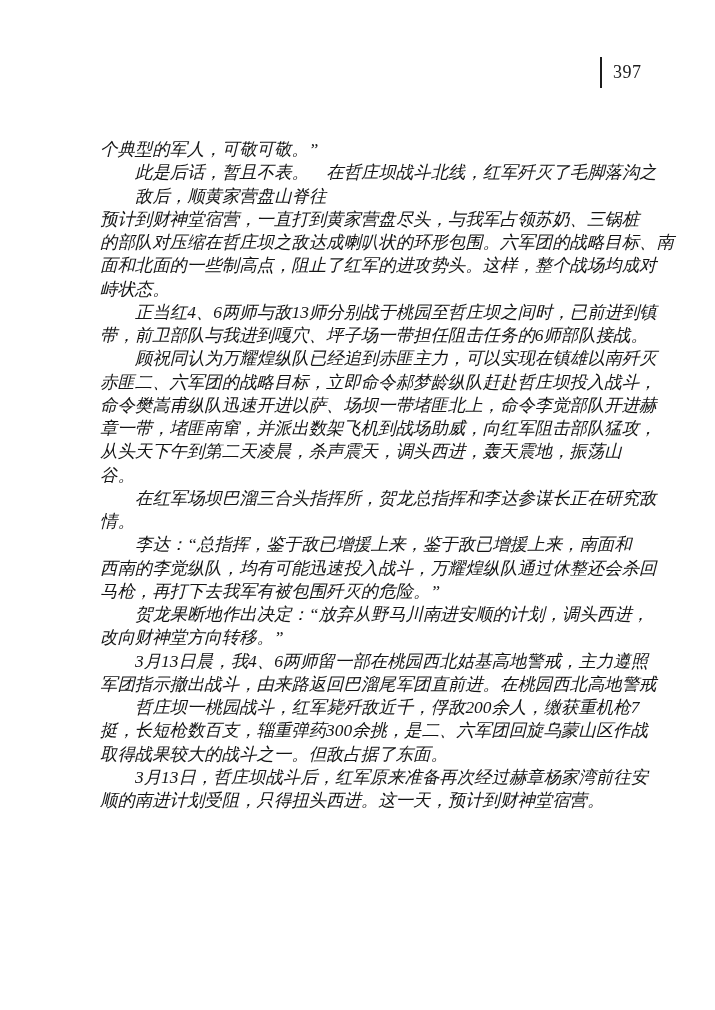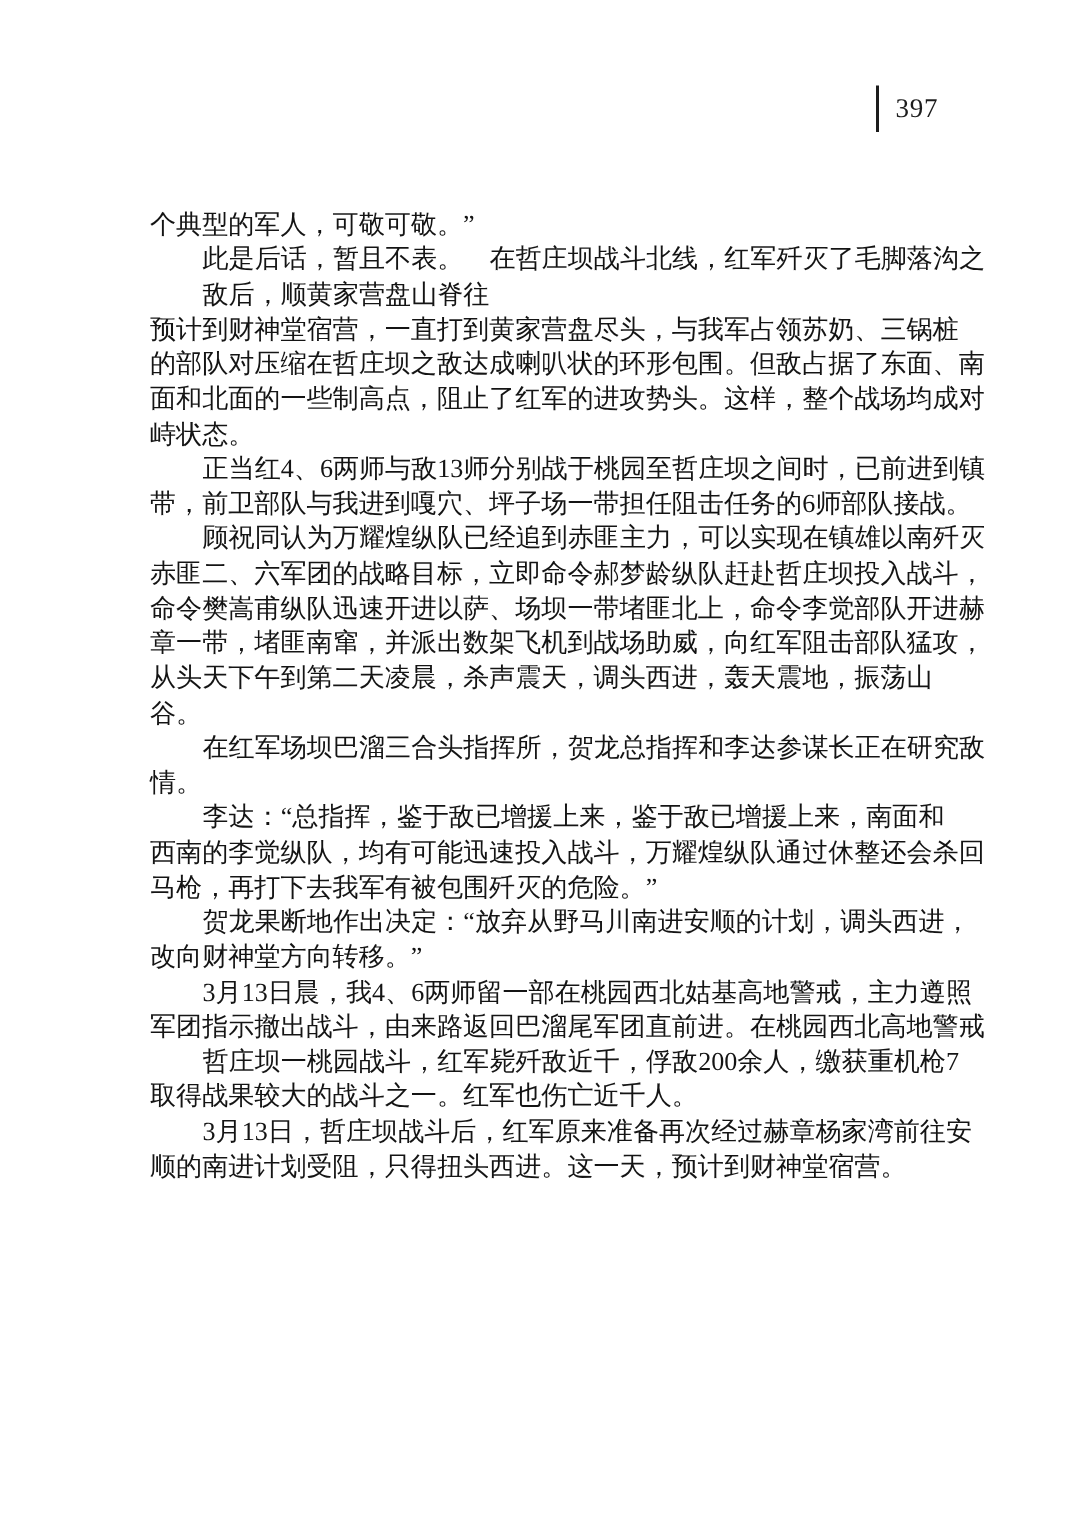--- a/index.html
+++ b/index.html
@@ -12,21 +12,21 @@
     width: 715px;
     height: 1010px;
     background: #ffffff;
     overflow: hidden;
     font-family: "Liberation Serif", "DejaVu Serif", serif;
     color: #141414;
   }
   .page-number-block {
     position: absolute;
     top: 57px;
-    left: 584px;
+    left: 600px;
     display: flex;
     align-items: center;
   }
   .page-number-rule {
     display: inline-block;
     width: 2px;
     height: 31px;
     background: #1c1c1c;
     margin-right: 11px;
   }
@@ -36,20 +36,21 @@
     color: #1c1c1c;
   }
   .text-block {
     position: absolute;
     left: 100px;
     top: 138px;
     width: 530px;
     font-size: 17.4px;
     line-height: 23.25px;
     color: #141414;
+    font-style: italic;
   }
   .line {
     white-space: pre;
     height: 23.25px;
   }
   .line.ind {
     padding-left: 35px;
   }
 </style>
 </head>
@@ -58,38 +59,39 @@
 <div class="page">
   <div class="page-number-block">
     <span class="page-number-rule"></span>
     <span class="page-number">397</span>
   </div>
   <div class="text-block">
       <div class="line">个典型的军人，可敬可敬。”</div>
       <div class="line ind">此是后话，暂且不表。　在哲庄坝战斗北线，红军歼灭了毛脚落沟之</div>
       <div class="line ind">敌后，顺黄家营盘山脊往</div>
       <div class="line">预计到财神堂宿营，一直打到黄家营盘尽头，与我军占领苏奶、三锅桩</div>
-      <div class="line">的部队对压缩在哲庄坝之敌达成喇叭状的环形包围。但敌占据了东面、南</div>
+      <div class="line">的部队对压缩在哲庄坝之敌达成喇叭状的环形包围。六军团的战略目标、南</div>
       <div class="line">面和北面的一些制高点，阻止了红军的进攻势头。这样，整个战场均成对</div>
       <div class="line">峙状态。</div>
       <div class="line ind">正当红4、6两师与敌13师分别战于桃园至哲庄坝之间时，已前进到镇</div>
       <div class="line">带，前卫部队与我进到嘎穴、坪子场一带担任阻击任务的6师部队接战。</div>
       <div class="line ind">顾祝同认为万耀煌纵队已经追到赤匪主力，可以实现在镇雄以南歼灭</div>
       <div class="line">赤匪二、六军团的战略目标，立即命令郝梦龄纵队赶赴哲庄坝投入战斗，</div>
       <div class="line">命令樊嵩甫纵队迅速开进以萨、场坝一带堵匪北上，命令李觉部队开进赫</div>
       <div class="line">章一带，堵匪南窜，并派出数架飞机到战场助威，向红军阻击部队猛攻，</div>
       <div class="line">从头天下午到第二天凌晨，杀声震天，调头西进，轰天震地，振荡山</div>
       <div class="line">谷。</div>
       <div class="line ind">在红军场坝巴溜三合头指挥所，贺龙总指挥和李达参谋长正在研究敌</div>
       <div class="line">情。</div>
       <div class="line ind">李达：“总指挥，鉴于敌已增援上来，鉴于敌已增援上来，南面和</div>
       <div class="line">西南的李觉纵队，均有可能迅速投入战斗，万耀煌纵队通过休整还会杀回</div>
       <div class="line">马枪，再打下去我军有被包围歼灭的危险。”</div>
       <div class="line ind">贺龙果断地作出决定：“放弃从野马川南进安顺的计划，调头西进，</div>
       <div class="line">改向财神堂方向转移。”</div>
       <div class="line ind">3月13日晨，我4、6两师留一部在桃园西北姑基高地警戒，主力遵照</div>
       <div class="line">军团指示撤出战斗，由来路返回巴溜尾军团直前进。在桃园西北高地警戒</div>
       <div class="line ind">哲庄坝一桃园战斗，红军毙歼敌近千，俘敌200余人，缴获重机枪7</div>
-      <div class="line">取得战果较大的战斗之一。红军也伤亡近千人。</div>
+      <div class="line">挺，长短枪数百支，辎重弹药300余挑，是二、六军团回旋乌蒙山区作战</div>
+      <div class="line">取得战果较大的战斗之一。但敌占据了东面。</div>
       <div class="line ind">3月13日，哲庄坝战斗后，红军原来准备再次经过赫章杨家湾前往安</div>
       <div class="line">顺的南进计划受阻，只得扭头西进。这一天，预计到财神堂宿营。</div>
     </div>
 </div>
 
 </body></html>

